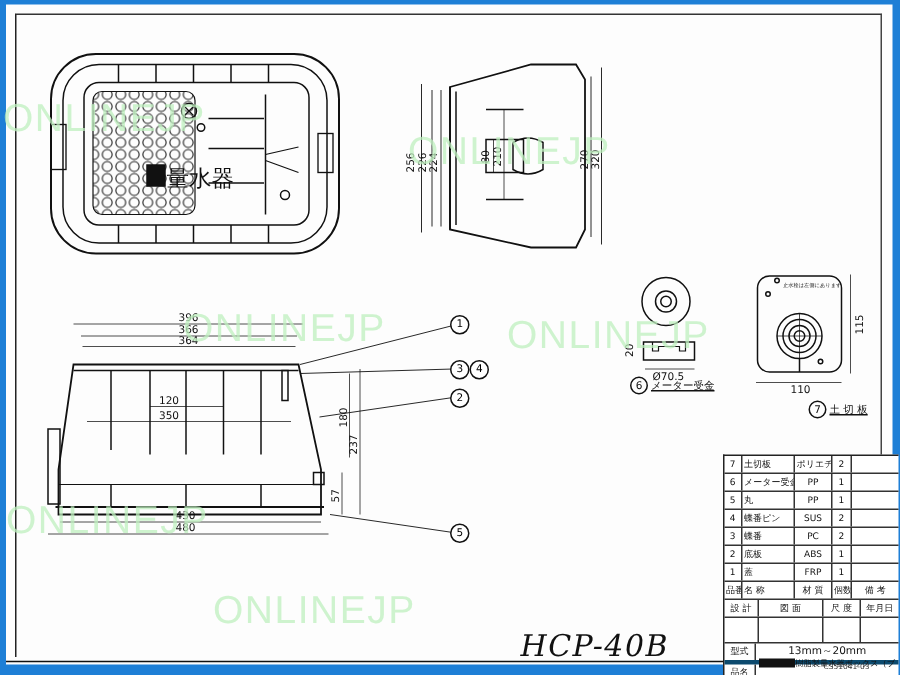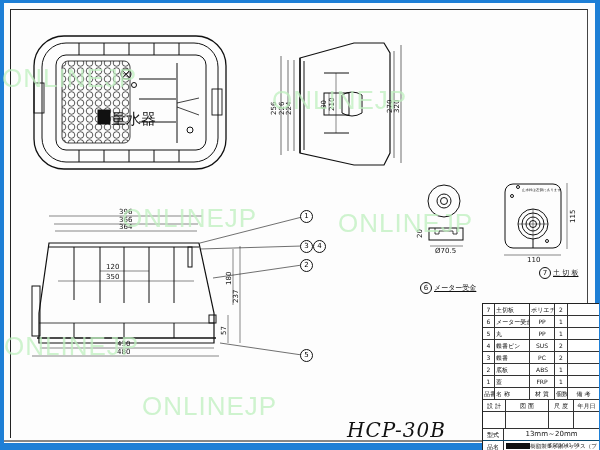--- a/index.html
+++ b/index.html
@@ -7,21 +7,21 @@
   .sheet { position:absolute; left:4px; top:3px; width:591px; height:440px; background:#fdfdfd; }
   .frame { position:absolute; left:6px; top:6px; width:576px; height:428px; border-left:1.5px solid #222; border-top:1px solid #333; border-right:1px solid #444; }
   svg { position:absolute; left:0; top:0; }
   .dim { font-family:"DejaVu Sans", sans-serif; font-size:7px; fill:#111; }
   .wm { position:absolute; color:#bff0bf; font-family:"Liberation Sans", sans-serif; font-size:26px; letter-spacing:1px; opacity:.75; pointer-events:none; }
   .handwrite { position:absolute; left:343px; top:415px; font-family:"DejaVu Serif", serif; font-style:italic; font-size:20px; color:#111; letter-spacing:1px; }
   .title-block { position:absolute; left:478px; top:300px; width:116px; border:1px solid #222; border-right:none; background:#fff; font-size:6px; color:#111; }
   .tb-row { display:flex; border-bottom:1px solid #333; height:11px; line-height:11px; }
   .tb-row span { border-right:1px solid #333; padding:0 1px; overflow:hidden; white-space:nowrap; text-align:center; }
   .c1 { width:9px; } .c2 { width:32px; text-align:left !important; } .c3 { width:22px; } .c4 { width:10px; } .c5 { flex:1; border-right:none !important; }
-  .tb-wide { display:flex; border-bottom:1px solid #0c4a6e; height:11px; line-height:11px; }
+  .tb-wide { display:flex; border-bottom:3px solid #0c4a6e; height:11px; line-height:11px;align-items:center; }
   .tb-wide .lbl { width:20px; border-right:1px solid #333; text-align:center; }
   .tb-wide .val { flex:1; text-align:center; font-size:7px; }
   .tb-code { position:absolute; left:545px; top:439px; font-size:5px; color:#333; }
   .redact { display:inline-block; width:24px; height:6px; background:#111; vertical-align:middle; }
   .caption { position:absolute; font-size:7px; color:#111; }
   .circ { display:inline-block; width:10px; height:10px; border:1px solid #111; border-radius:50%; text-align:center; line-height:10px; font-size:7px; margin-right:2px; }
   .callout { position:absolute; width:11px; height:11px; border:1px solid #111; border-radius:50%; text-align:center; line-height:11px; font-size:7px; background:#fff; }
 </style>
 </head>
 <body>
@@ -170,28 +170,28 @@
 
     <line x1="0" y1="438" x2="591" y2="438" stroke-width="1"></line>
   </svg>
 
   <div class="callout" style="left:296px;top:207px;">1</div>
   <div class="callout" style="left:296px;top:237px;">3</div>
   <div class="callout" style="left:309px;top:237px;">4</div>
   <div class="callout" style="left:296px;top:256px;">2</div>
   <div class="callout" style="left:296px;top:346px;">5</div>
 
-  <div class="caption" style="left:416px;top:279px;">
+  <div class="caption" style="left:416px;top:248px;">
     <span class="circ">6</span><span style="text-decoration:underline;">メーター受金</span>
   </div>
   <div class="caption" style="left:503px;top:264px;margin-left:32px;">
     <span class="circ">7</span><span style="text-decoration:underline;">土 切 板</span>
   </div>
 
-  <div class="handwrite">HCP-30B</div>
+  <div class="handwrite">HCP-40B</div>
 
   <div class="wm" style="left:-2px;top:60px;">ONLINEJP</div>
   <div class="wm" style="left:268px;top:82px;">ONLINEJP</div>
   <div class="wm" style="left:118px;top:200px;">ONLINEJP</div>
   <div class="wm" style="left:334px;top:205px;">ONLINEJP</div>
   <div class="wm" style="left:0px;top:328px;">ONLINEJP</div>
   <div class="wm" style="left:138px;top:388px;">ONLINEJP</div>
 
   <div class="title-block">
     <div class="tb-row">

